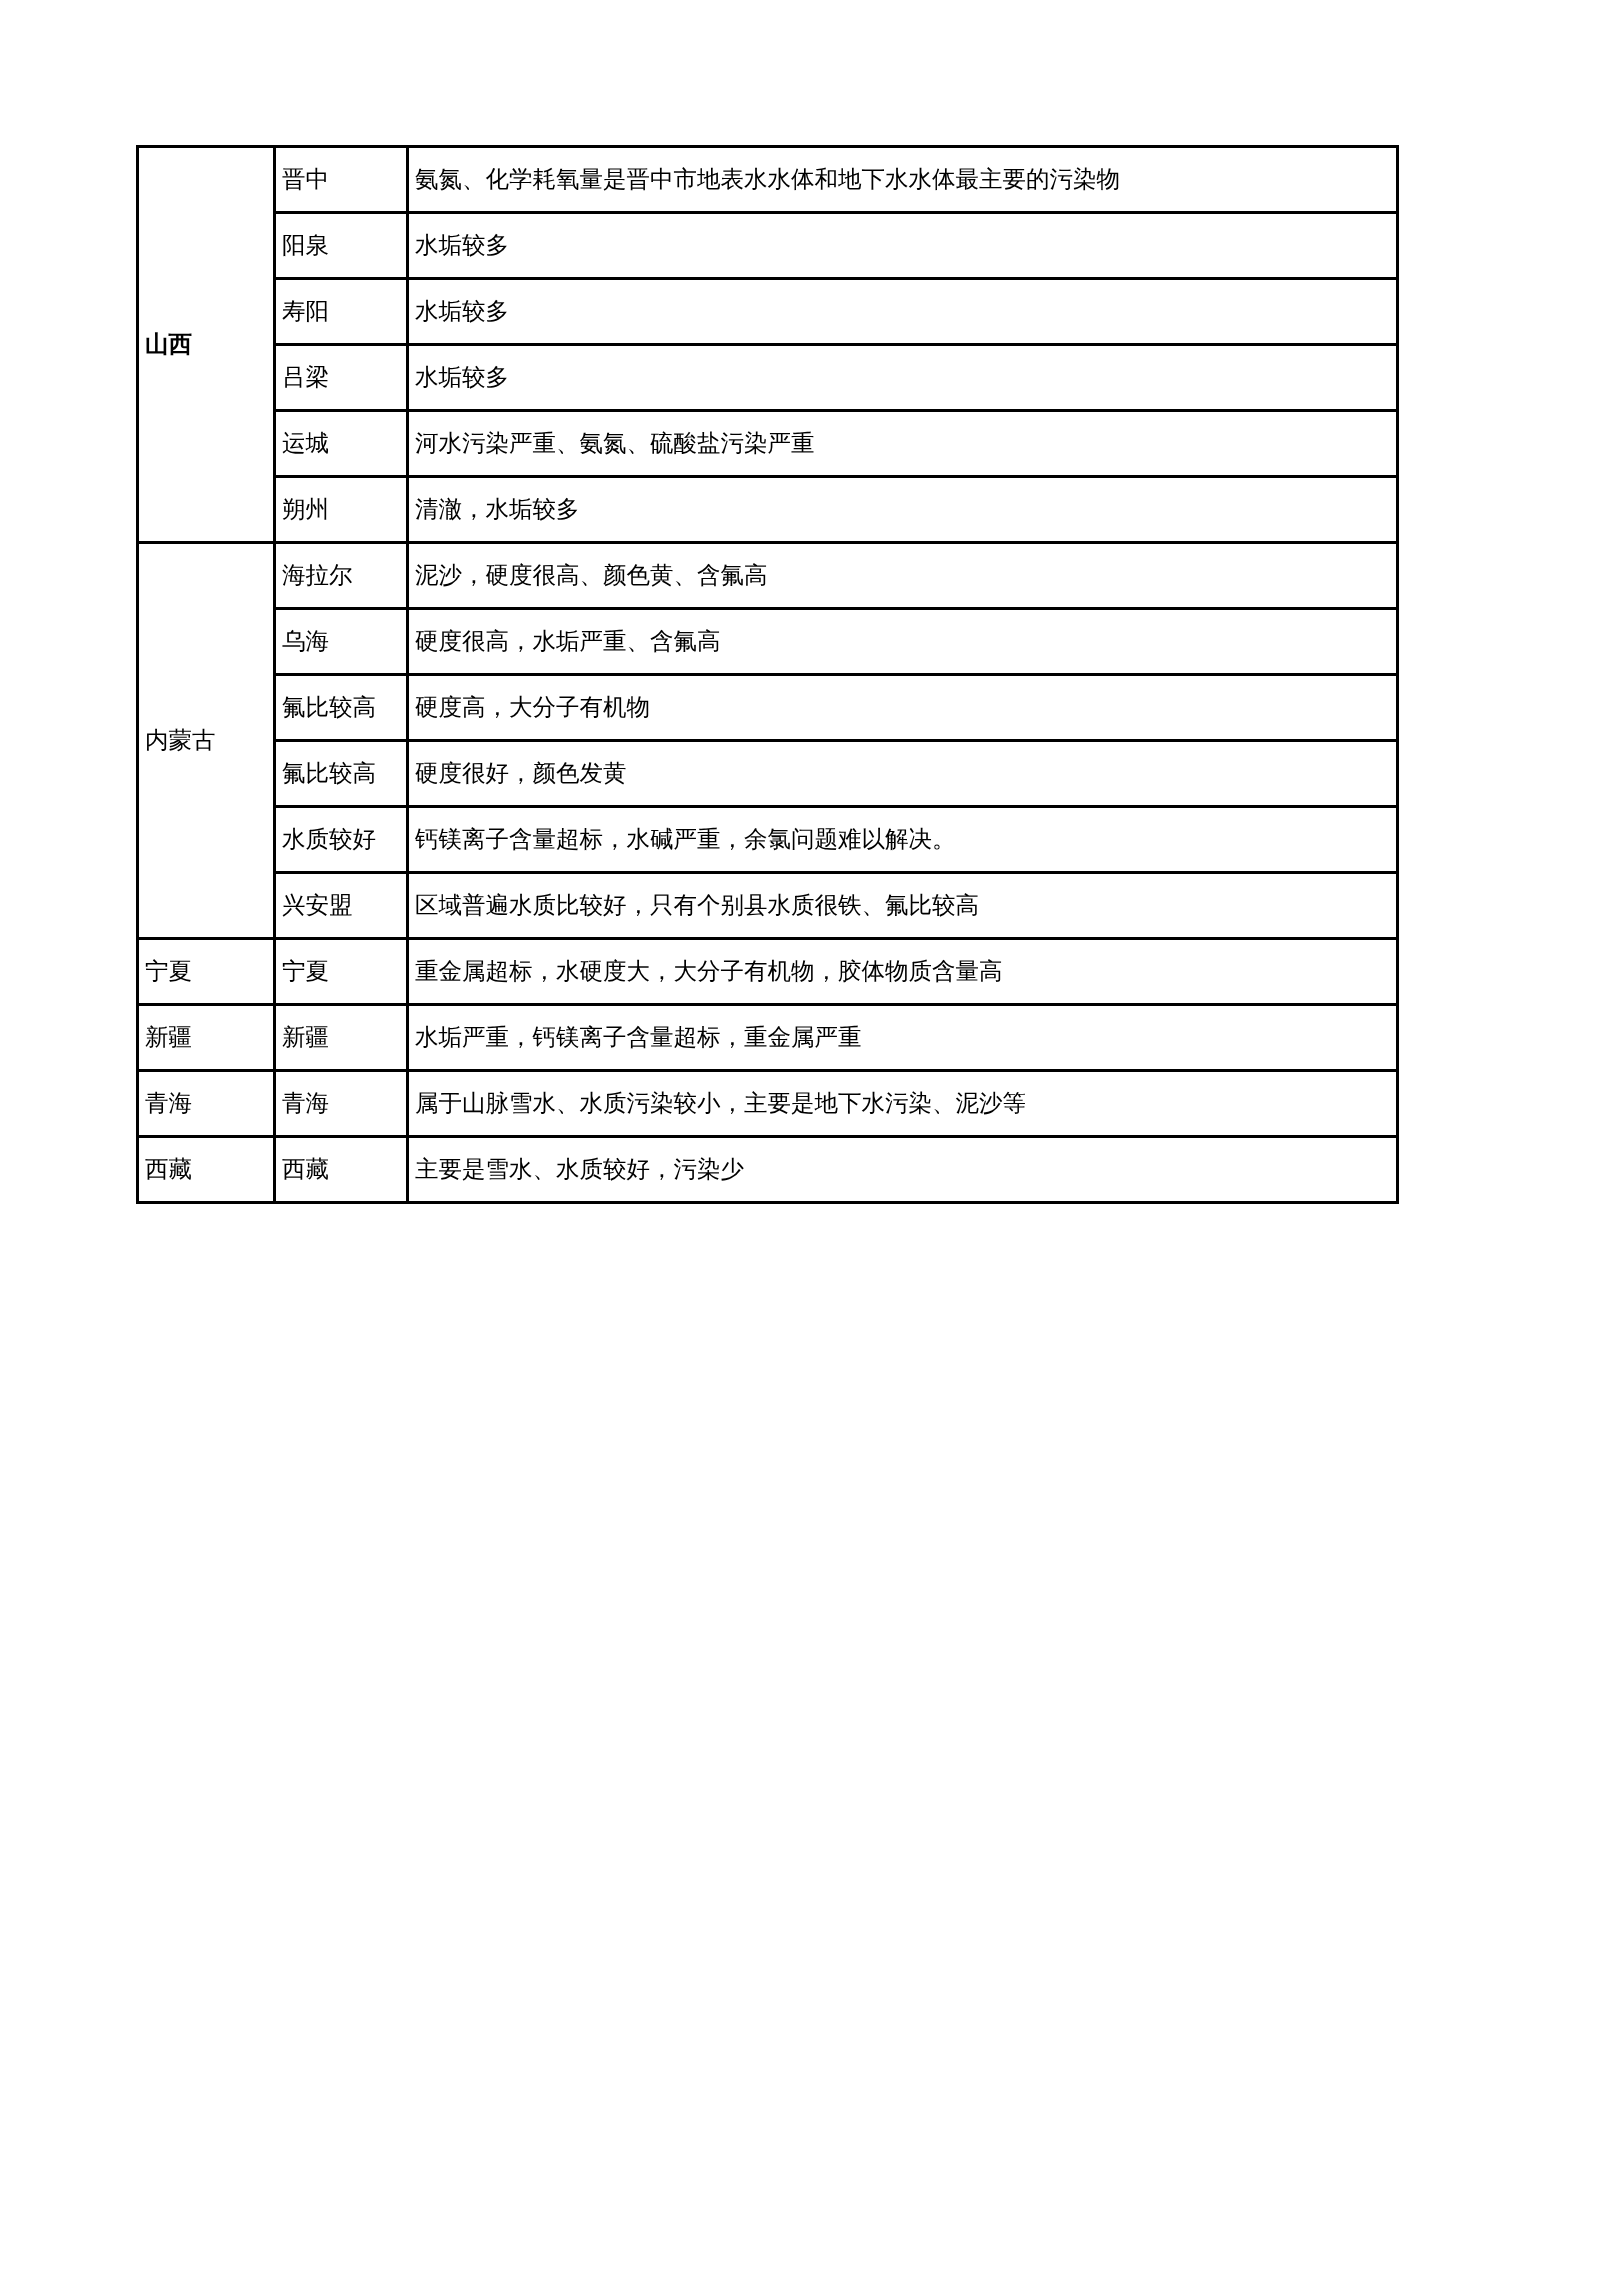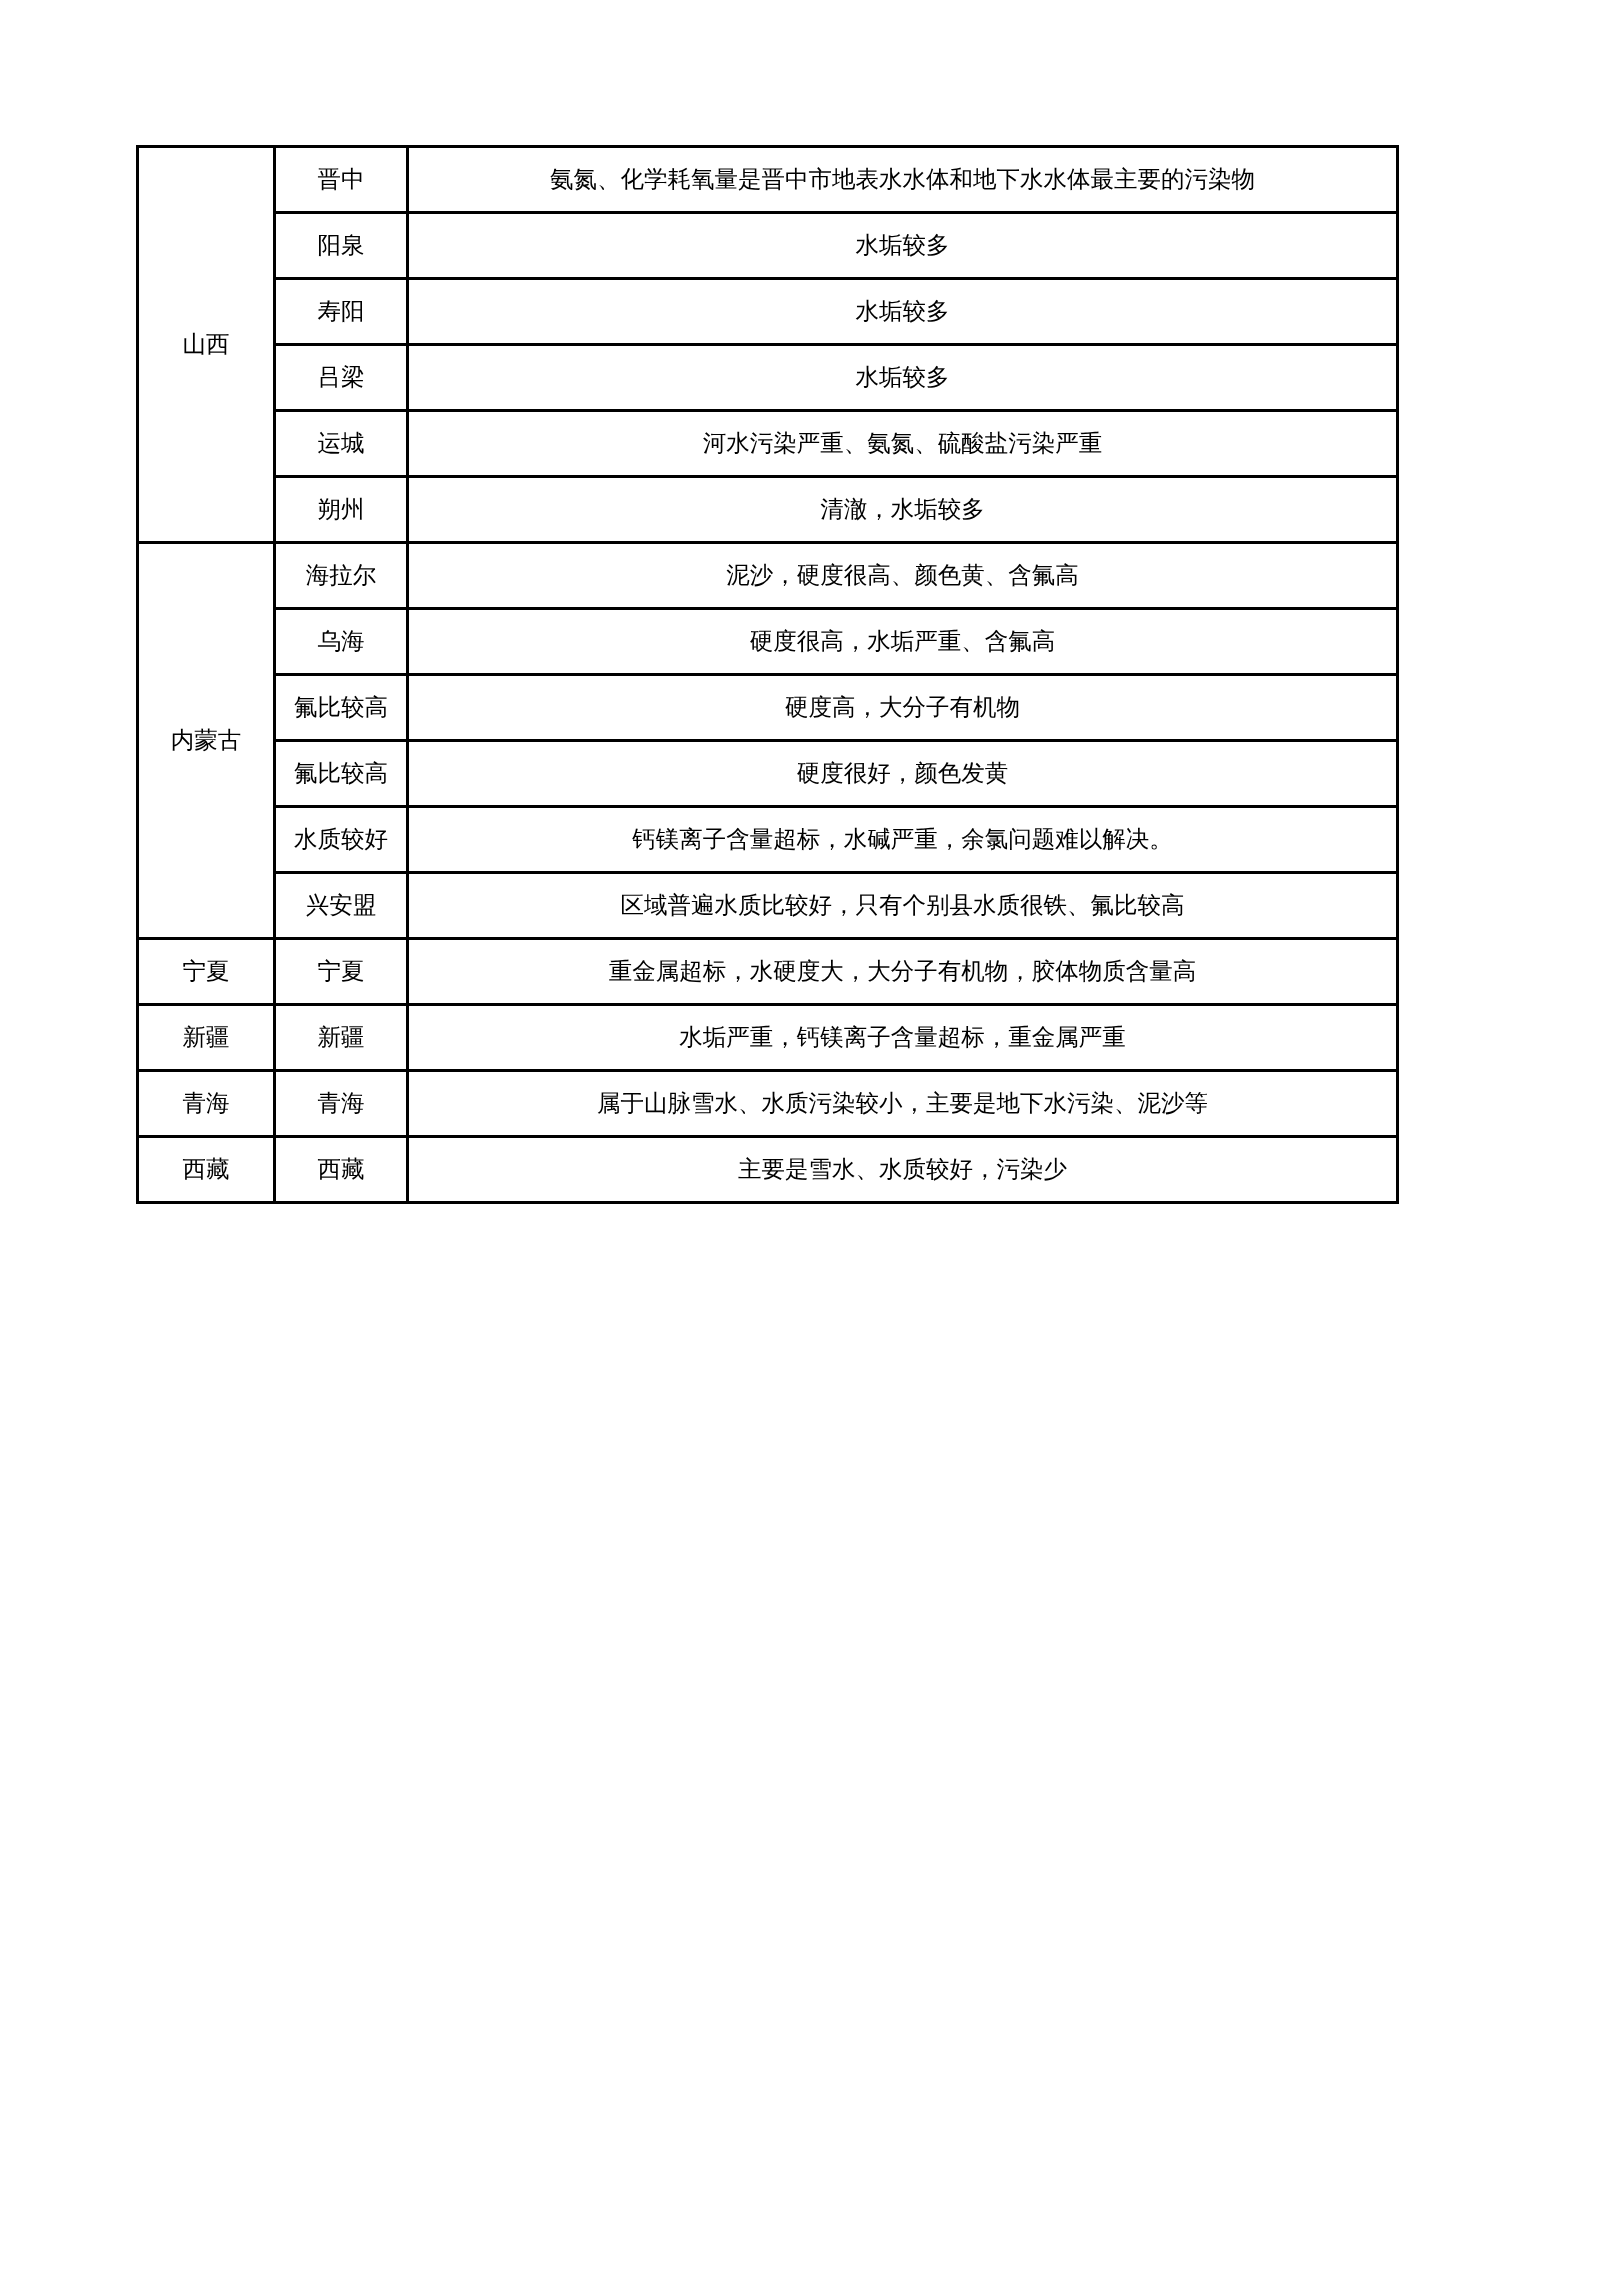--- a/index.html
+++ b/index.html
@@ -16,36 +16,37 @@
     left: 136px;
     top: 145px;
     border-collapse: collapse;
     table-layout: fixed;
     font-size: 23.5px;
     color: #000000;
     line-height: 1.2;
   }
   table.wq td {
     border: 3.9px solid #000000;
-    text-align: center;
+    text-align: left;
     vertical-align: middle;
     height: 63px;
     padding: 0 5.9px;
     overflow: hidden;
     white-space: nowrap;
   }
   
   td.prov-continued {
     border-top: none;
     vertical-align: top;
   }
   td.prov-continued .prov-label {
     display: block;
     height: 63px;
     line-height: 63px;
+    font-weight: bold;
   }
 </style>
 </head>
 <body>
 
 <div class="page">
   <table class="wq">
     <colgroup>
       <col style="width:137px">
       <col style="width:133px">

